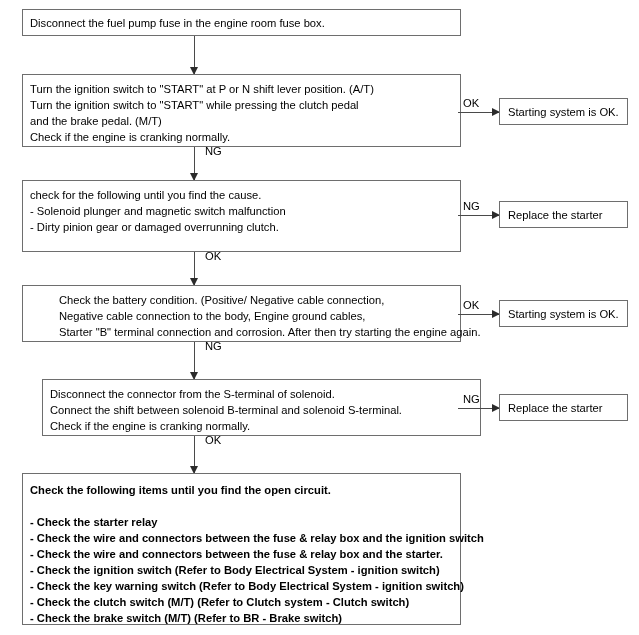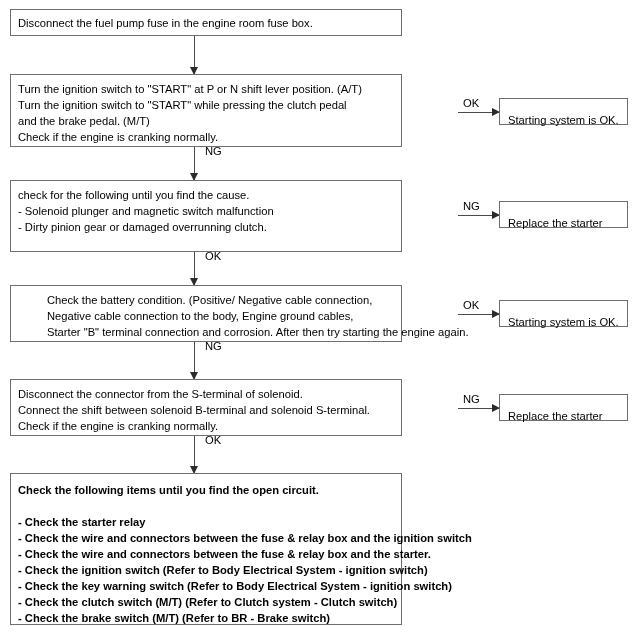--- a/index.html
+++ b/index.html
@@ -22,26 +22,26 @@
   .box {
     position: absolute;
     box-sizing: border-box;
     border: 1px solid #6e6e6e;
     background: #ffffff;
     font-size: 11.2px;
     line-height: 16px;
     color: #000;
     padding: 6px 0 0 7px;
   }
-  .box.main { left: 10px; width: 392px; }
+  .box.main { left: 22px; width: 439px; }
   .box.result {
     left: 499px;
     width: 129px;
     height: 27px;
-    padding: 8px 0 0 8px;
+    padding: 0 0 0 8px;
     line-height: 27px;
     white-space: nowrap;
   }
   .box .line { white-space: nowrap; }
   .box .line.gap { height: 16px; }
   .box b { font-weight: normal; }
 
   
   .vconn {
     position: absolute;
@@ -167,21 +167,21 @@
 
   <div class="box result" style="top:300px;">
     <span>Starting system is OK.</span>
   </div>
 
   <div class="vconn" style="top:342px; height:37px;">
     <span class="head"></span>
     <span class="vlabel">NG</span>
   </div>
 
-  <div class="box main" style="top:379px; height:57px;">
+  <div class="box main" style="top:379px; height:57px;margin-left:20px;">
     <div class="line">Disconnect the connector from the S-terminal of solenoid.</div>
     <div class="line">Connect the shift between solenoid B-terminal and solenoid S-terminal.</div>
     <div class="line">Check if the engine is cranking normally.</div>
   </div>
 
   <div class="hconn" style="top:408px;">
     <span class="head"></span>
     <span class="hlabel">NG</span>
   </div>
 

